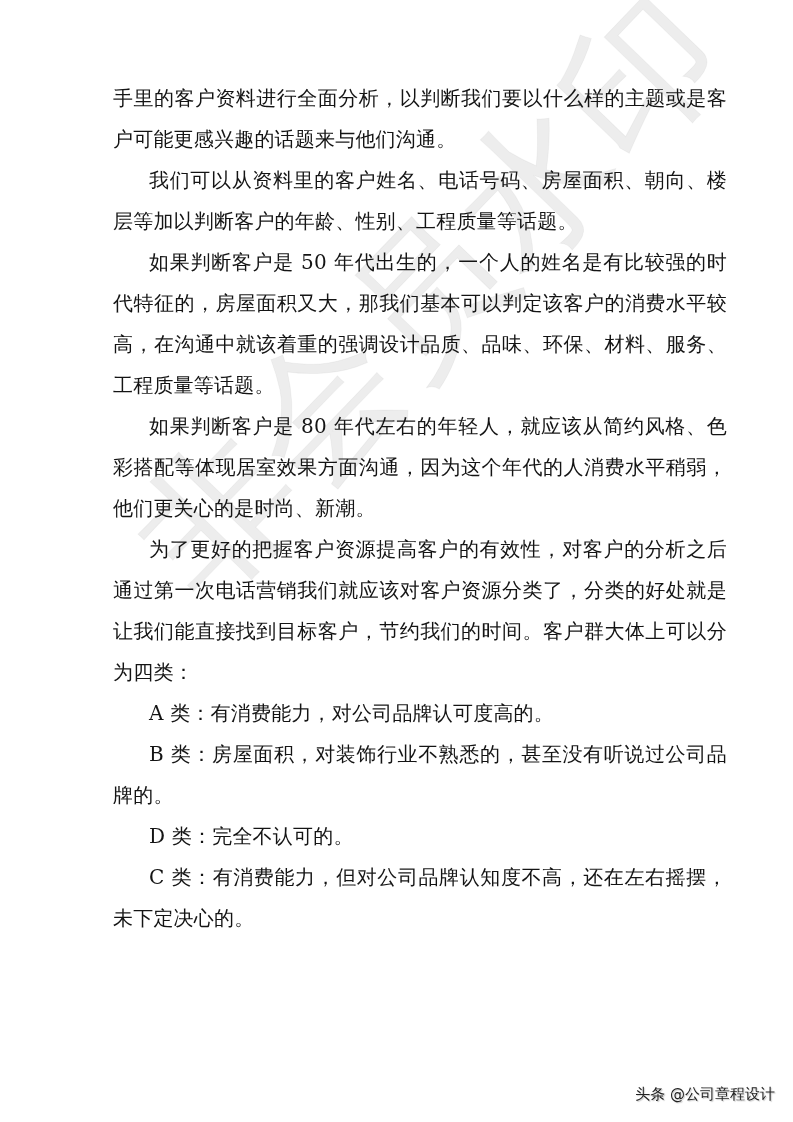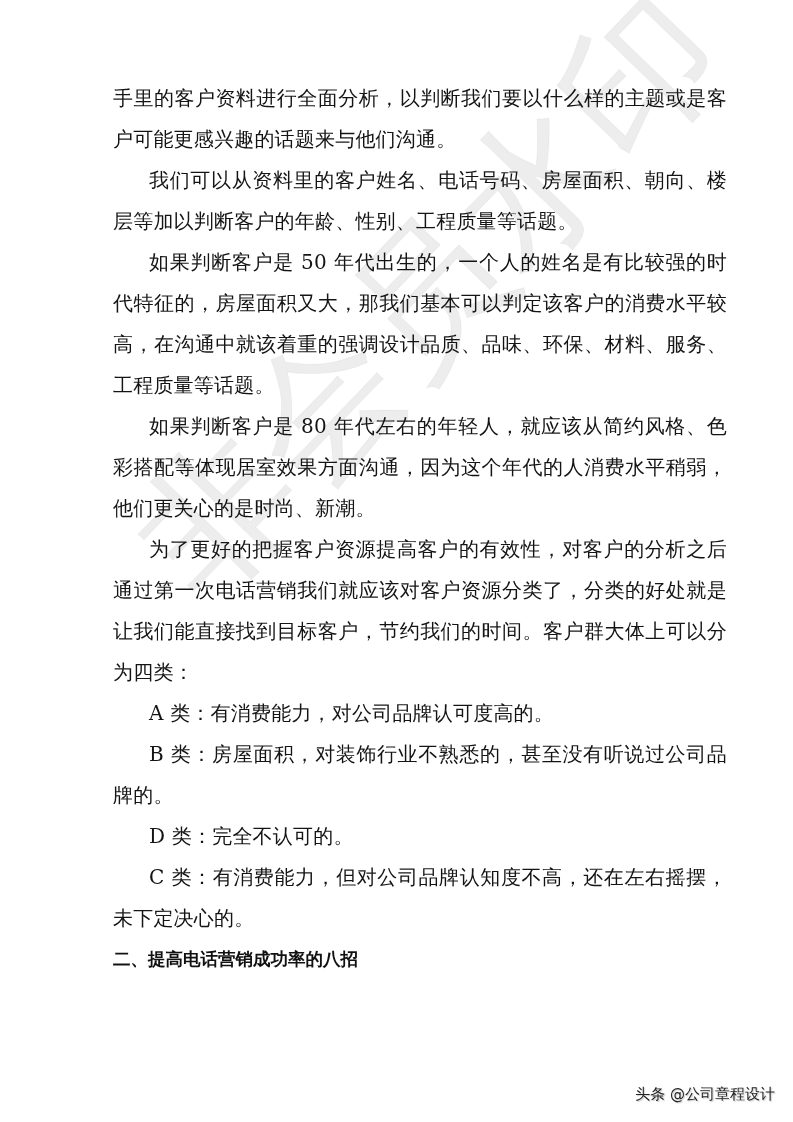--- a/index.html
+++ b/index.html
@@ -73,16 +73,15 @@
 <div class="page">
   <p class="para">手里的客户资料进行全面分析，以判断我们要以什么样的主题或是客户可能更感兴趣的话题来与他们沟通。</p>
   <p class="para indent">我们可以从资料里的客户姓名、电话号码、房屋面积、朝向、楼层等加以判断客户的年龄、性别、工程质量等话题。</p>
   <p class="para indent">如果判断客户是 50 年代出生的，一个人的姓名是有比较强的时代特征的，房屋面积又大，那我们基本可以判定该客户的消费水平较高，在沟通中就该着重的强调设计品质、品味、环保、材料、服务、工程质量等话题。</p>
   <p class="para indent">如果判断客户是 80 年代左右的年轻人，就应该从简约风格、色彩搭配等体现居室效果方面沟通，因为这个年代的人消费水平稍弱，他们更关心的是时尚、新潮。</p>
   <p class="para indent">为了更好的把握客户资源提高客户的有效性，对客户的分析之后通过第一次电话营销我们就应该对客户资源分类了，分类的好处就是让我们能直接找到目标客户，节约我们的时间。客户群大体上可以分为四类：</p>
   <p class="para indent">A 类：有消费能力，对公司品牌认可度高的。</p>
   <p class="para indent">B 类：房屋面积，对装饰行业不熟悉的，甚至没有听说过公司品牌的。</p>
   <p class="para indent">D 类：完全不认可的。</p>
   <p class="para indent">C 类：有消费能力，但对公司品牌认知度不高，还在左右摇摆，未下定决心的。</p>
-  <h2 class="heading">二、提高电话营销成功率的八招</h2>
 </div>
 
 <div class="source-tag">头条 @公司章程设计</div>
 
 </body></html>

